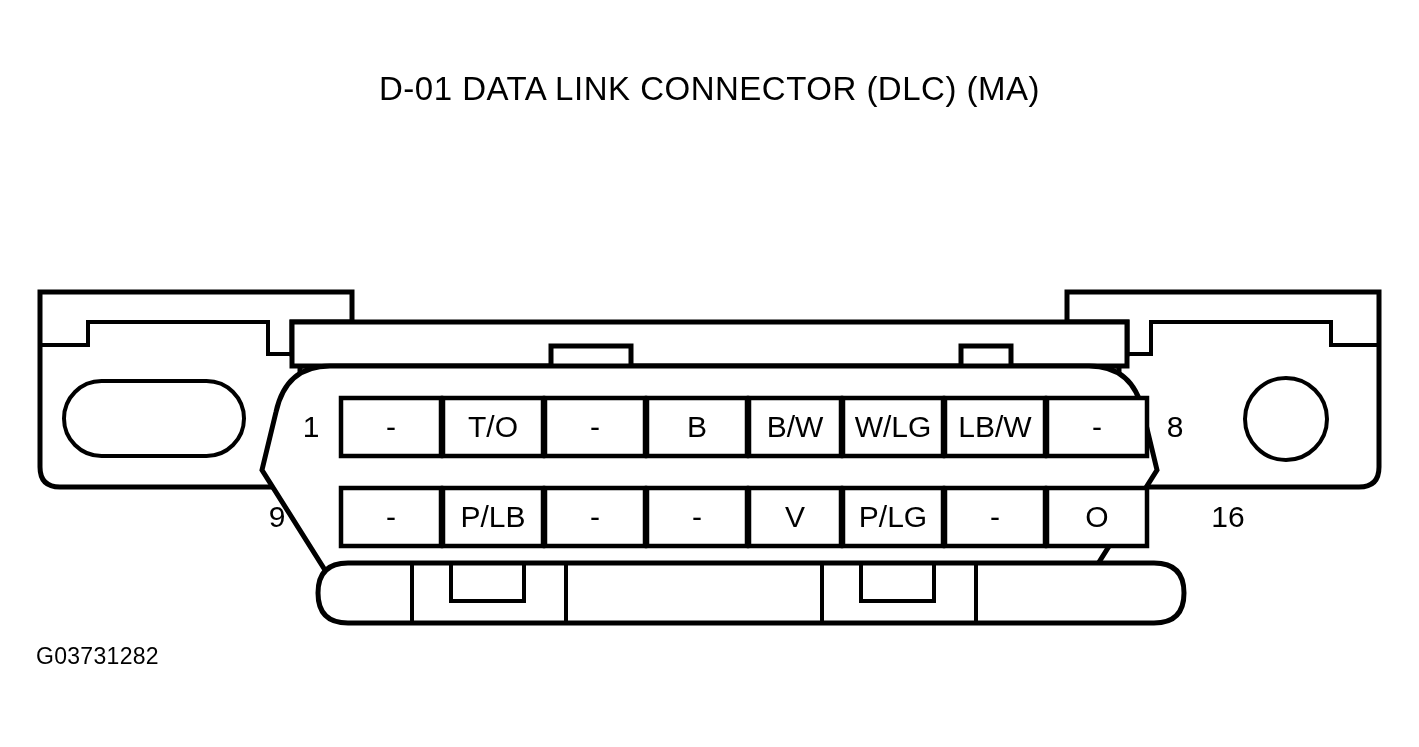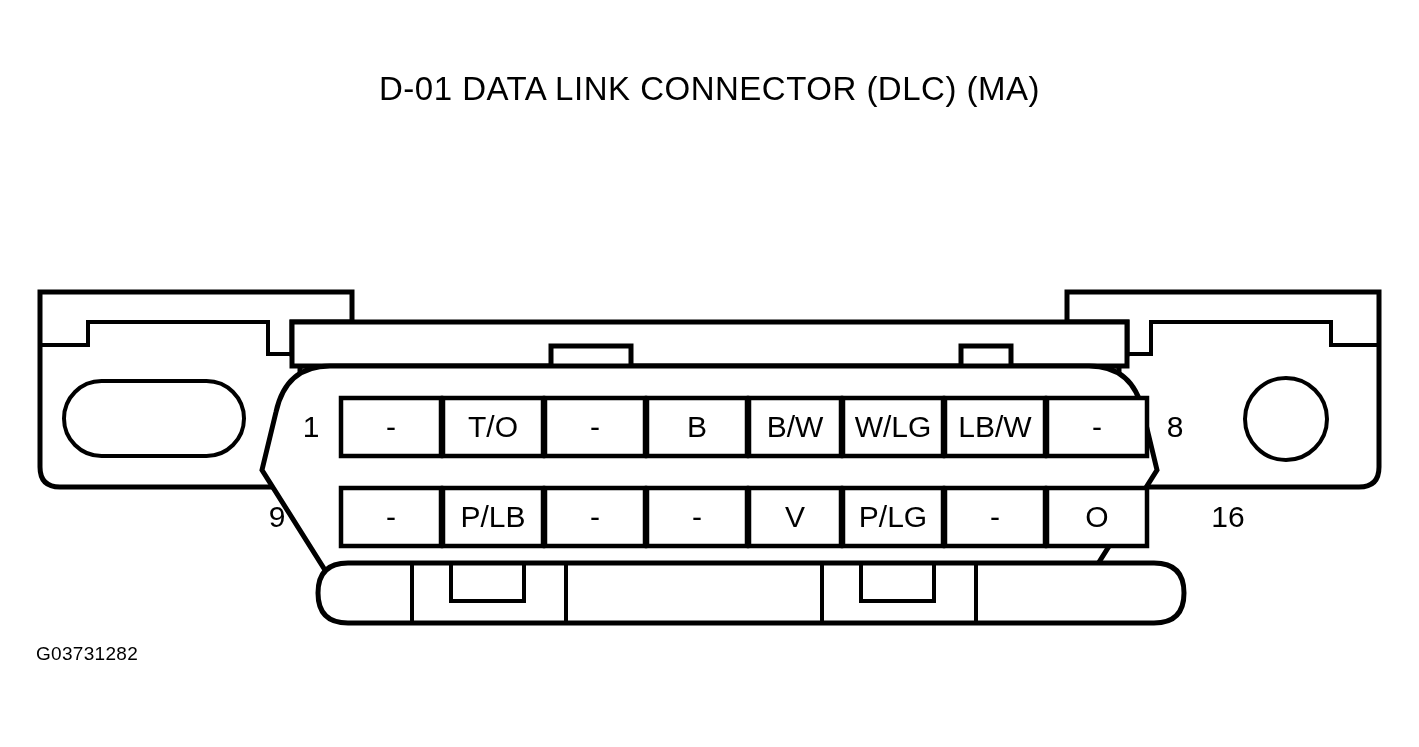--- a/index.html
+++ b/index.html
@@ -26,21 +26,21 @@
     font-size: 33px;
     font-weight: 400;
     letter-spacing: 0.5px;
     white-space: nowrap;
   }
 
   #figure-caption {
     position: absolute;
     left: 36px;
     top: 643px;
-    font-size: 19px;
+    font-size: 23px;
     letter-spacing: 0.3px;
     white-space: nowrap;
   }
 
   #connector-figure {
     position: absolute;
     left: 0;
     top: 0;
     width: 1419px;
     height: 747px;

